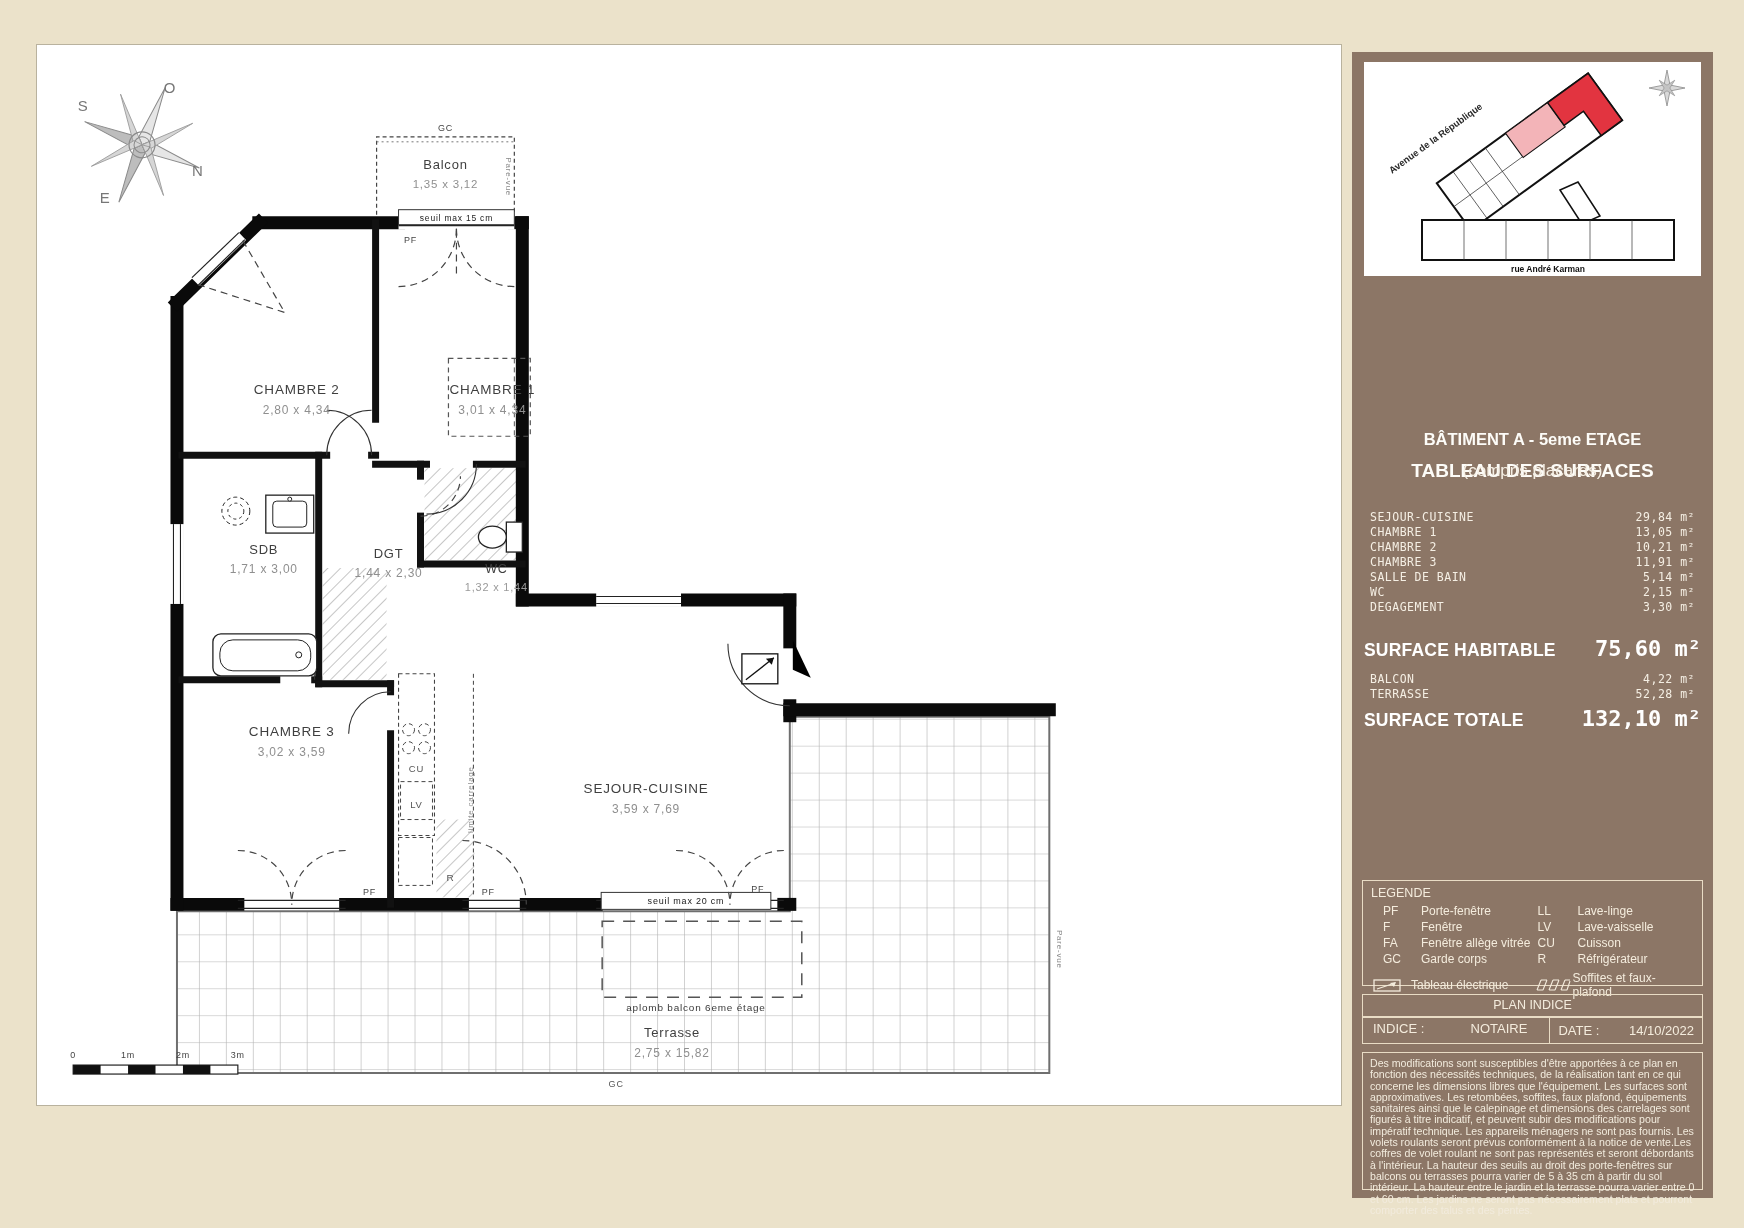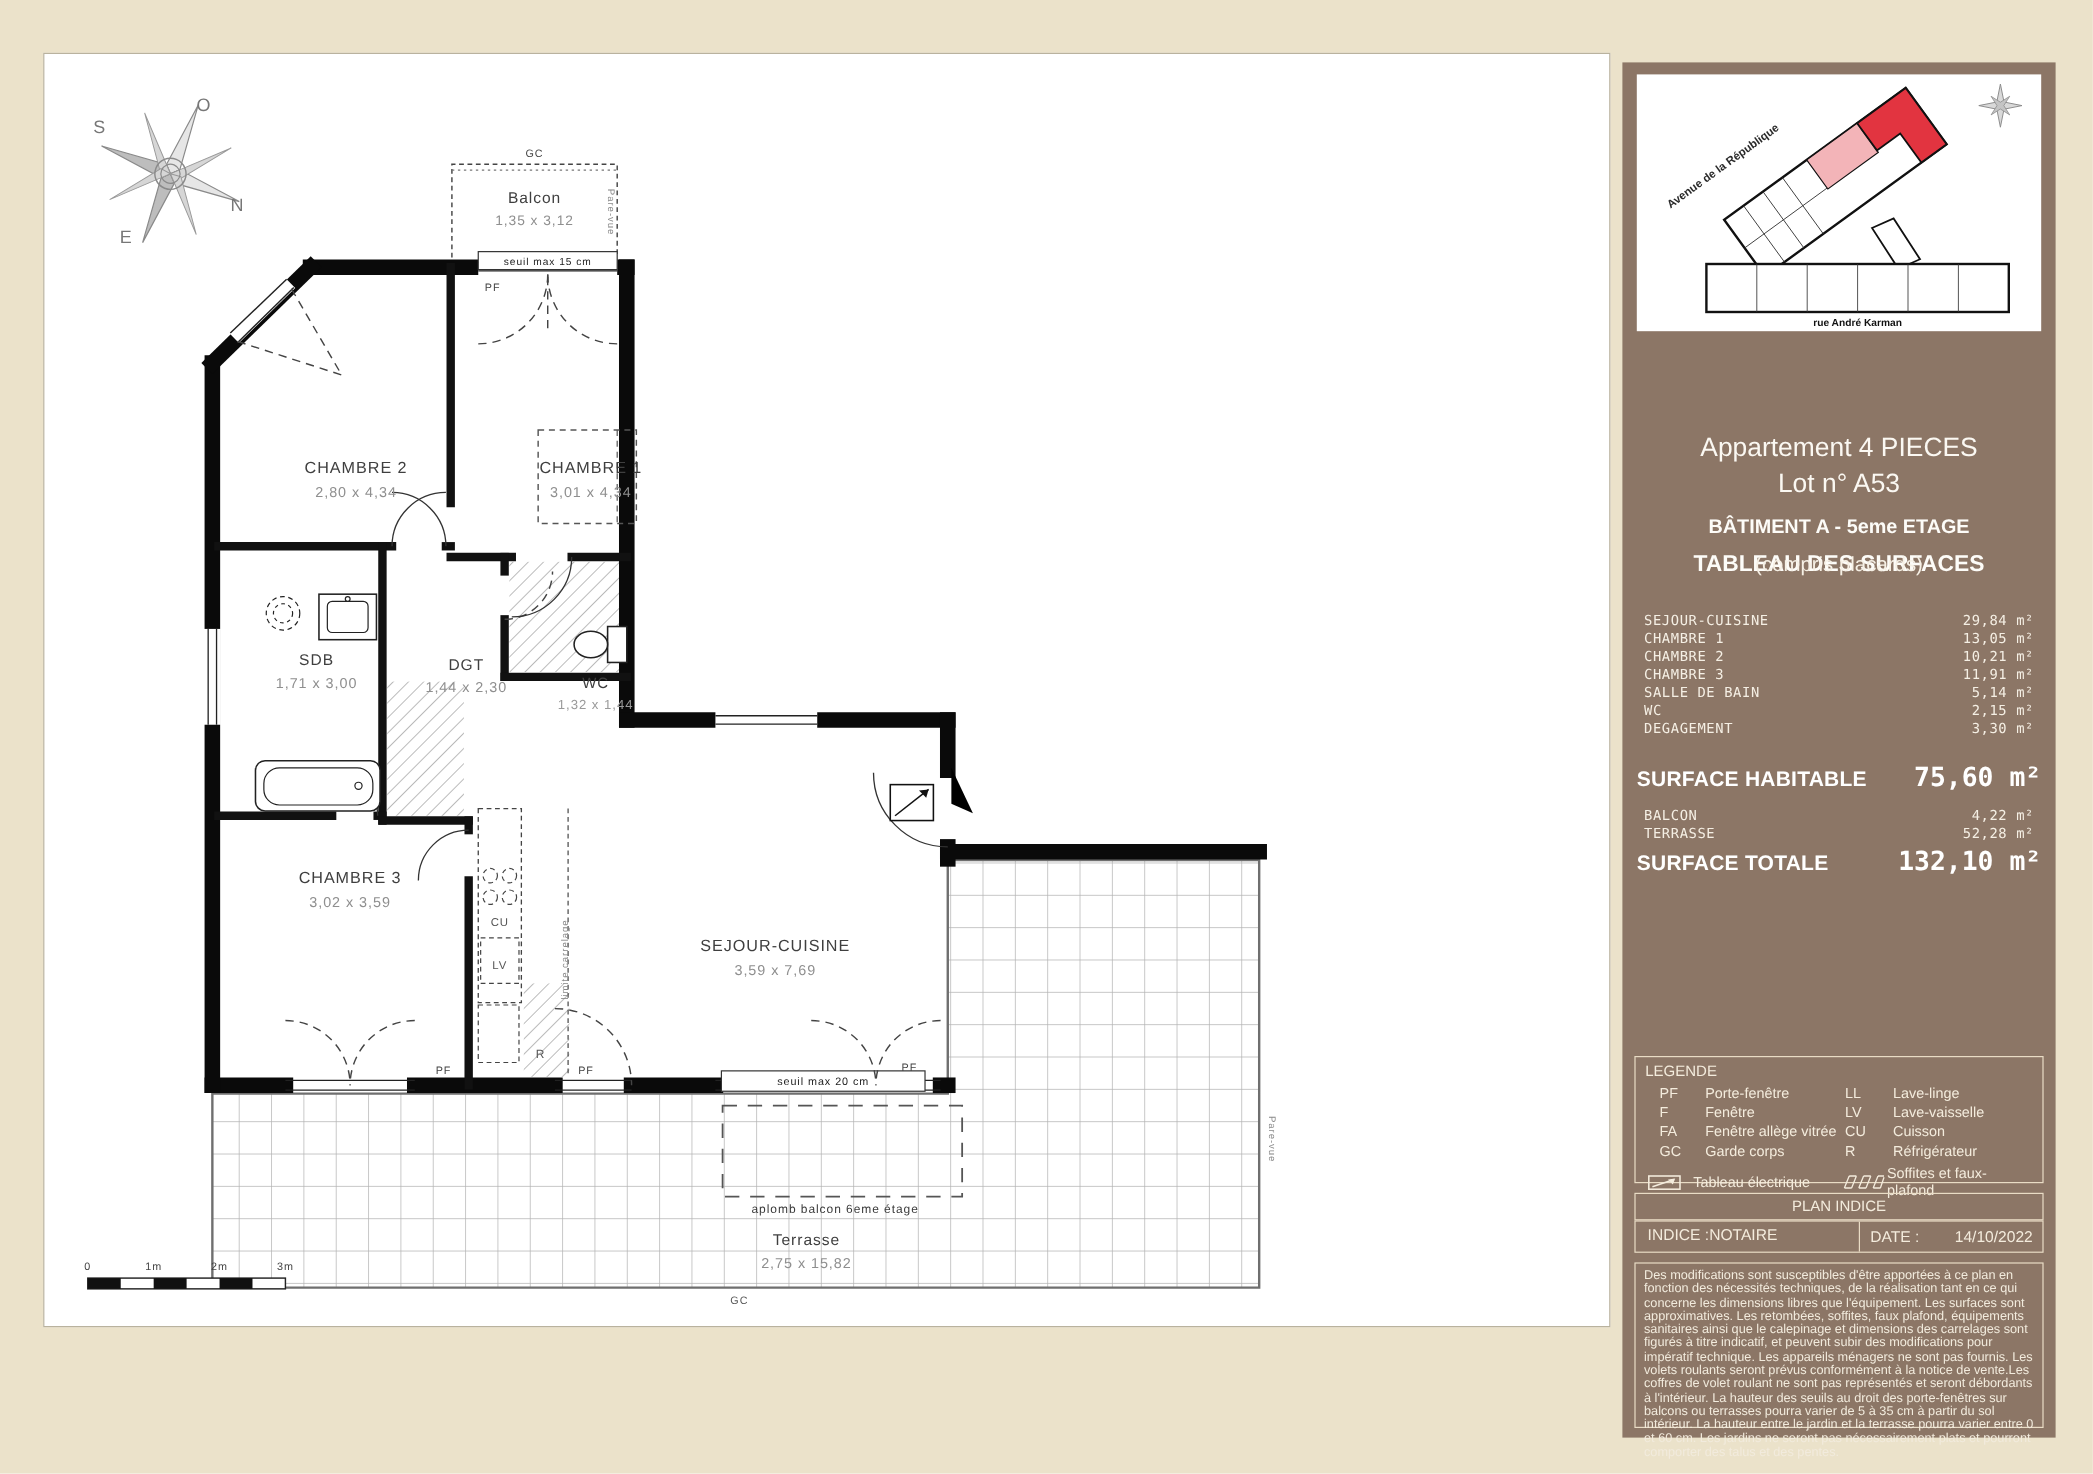--- a/index.html
+++ b/index.html
@@ -42,21 +42,21 @@
   .legend-grid{display:grid;grid-template-columns:38px 1fr 40px 1fr;row-gap:2px;font-size:12px;
                padding-left:12px;}
   .legend-bottom{display:grid;grid-template-columns:38px 1fr 40px 1fr;align-items:center;margin-top:5px;
                  padding-left:2px;font-size:12px;}
   .legend-bottom svg{display:block;}
 
   .notaire-bar{position:absolute;left:10px;top:942px;width:341px;height:23px;border:1.5px solid #e9dcc5;
                box-sizing:border-box;text-align:center;font-size:12.5px;color:#f4ecdd;line-height:20px;}
   .indice-row{position:absolute;left:10px;top:964.5px;width:341px;height:27px;border:1.5px solid #e9dcc5;
               box-sizing:border-box;display:flex;color:#f4ecdd;font-size:13px;}
-  .indice-cell{flex:0 0 55%;display:flex;justify-content:flex-start;align-items:center;
+  .indice-cell{flex:0 0 55%;display:flex;justify-content:space-between;align-items:center;
                padding:0 22px 4px 10px;box-sizing:border-box;}
   .date-cell{flex:1;border-left:1.5px solid #e9dcc5;display:flex;justify-content:space-between;
              align-items:center;padding:0 8px;box-sizing:border-box;}
   .disclaimer{position:absolute;left:10px;top:1000px;width:341px;height:138px;border:1.5px solid #e9dcc5;
               box-sizing:border-box;padding:5px 7px;font-size:10.6px;line-height:11.3px;color:#f2ebdd;}
 </style>
 </head>
 <body>
 
 <div class="sheet">
@@ -291,24 +291,20 @@
       <g transform="translate(303,26)">
         <polygon points="0,-18 3,-3 18,0 3,3 0,18 -3,3 -18,0 -3,-3" fill="#d9d9d9" stroke="#8a8a8a" stroke-width=".8"></polygon>
         <polygon points="0,-11 2,-2 11,0 2,2 0,11 -2,2 -11,0 -2,-2" transform="rotate(45)" fill="#c4c4c4" stroke="#8a8a8a" stroke-width=".6"></polygon>
       </g>
       <text transform="translate(28,112) rotate(-36)" font-size="9.5" font-weight="bold" fill="#2a2a2a" font-family="Liberation Sans, sans-serif">Avenue de la République</text>
       <text x="184" y="210" font-size="8.5" font-weight="bold" fill="#111" text-anchor="middle" font-family="Liberation Sans, sans-serif">rue André Karman</text>
     </svg>
   </div>
 
 
-  <div class="apt-title">
-    <div>Appartement 4 PIECES</div>
-    <div>Lot n° A53</div>
-  </div>
 
   <div class="building">BÂTIMENT A - 5eme ETAGE</div>
 
   <div class="surf-title">TABLEAU DES SURFACES</div>
   <div class="surf-sub">(compris placards)</div>
 
   <div class="s-rows" id="surface-rows">
       <div class="s-row">
         <span>SEJOUR-CUISINE</span>
         <span>29,84 m²</span>

